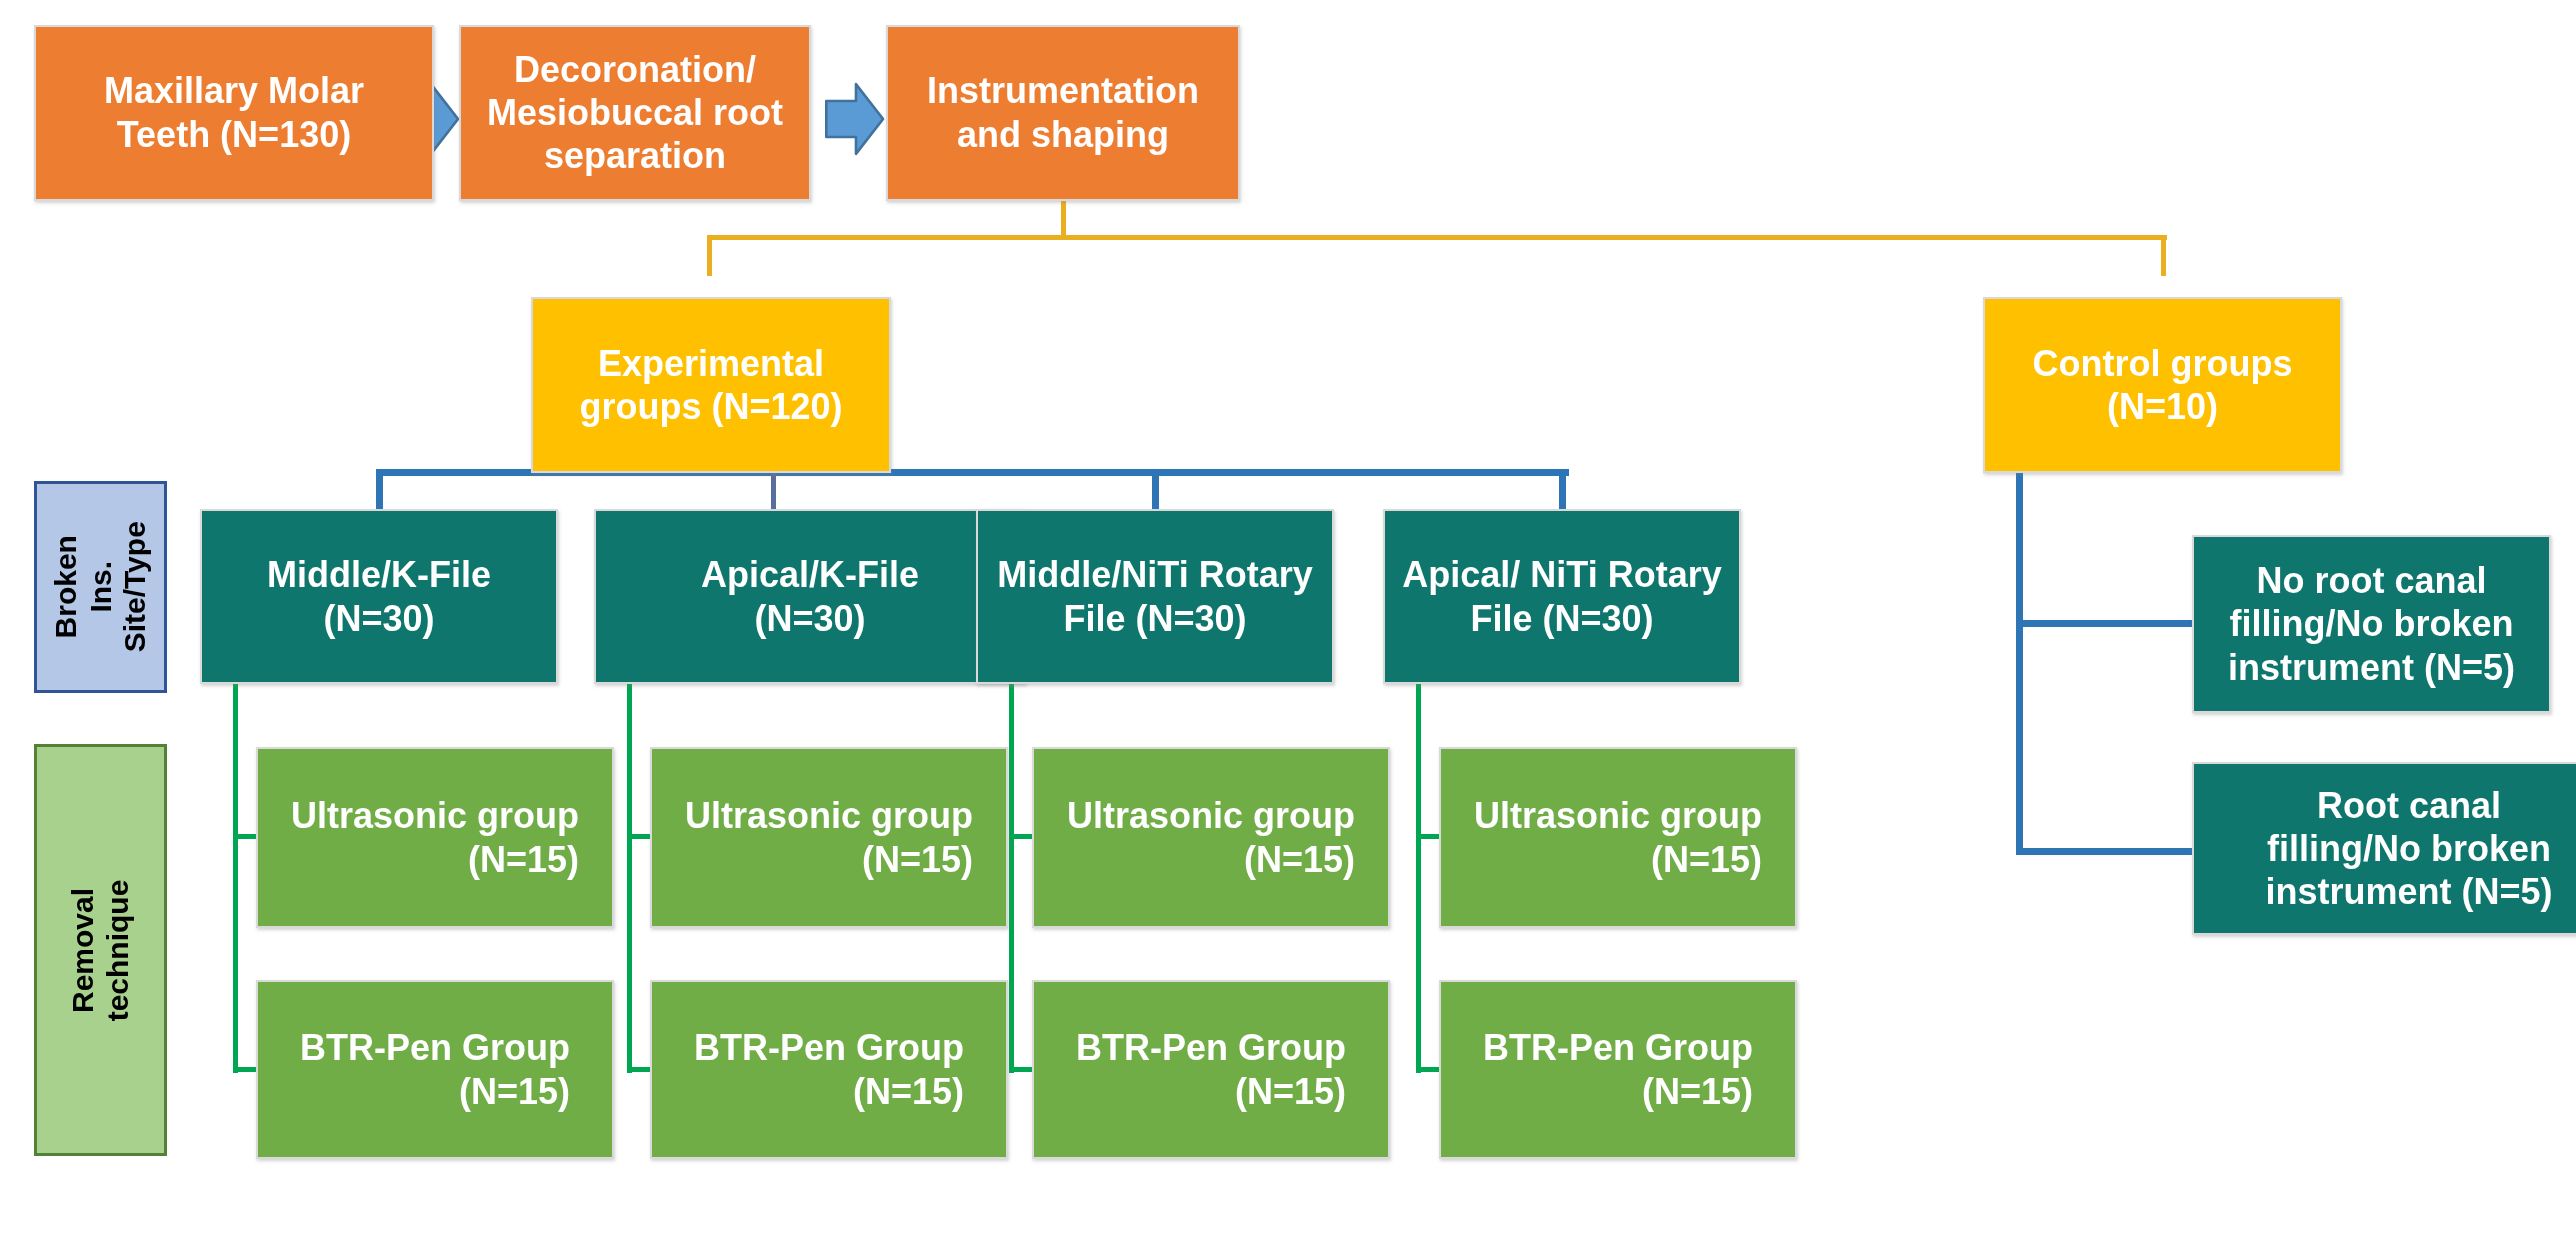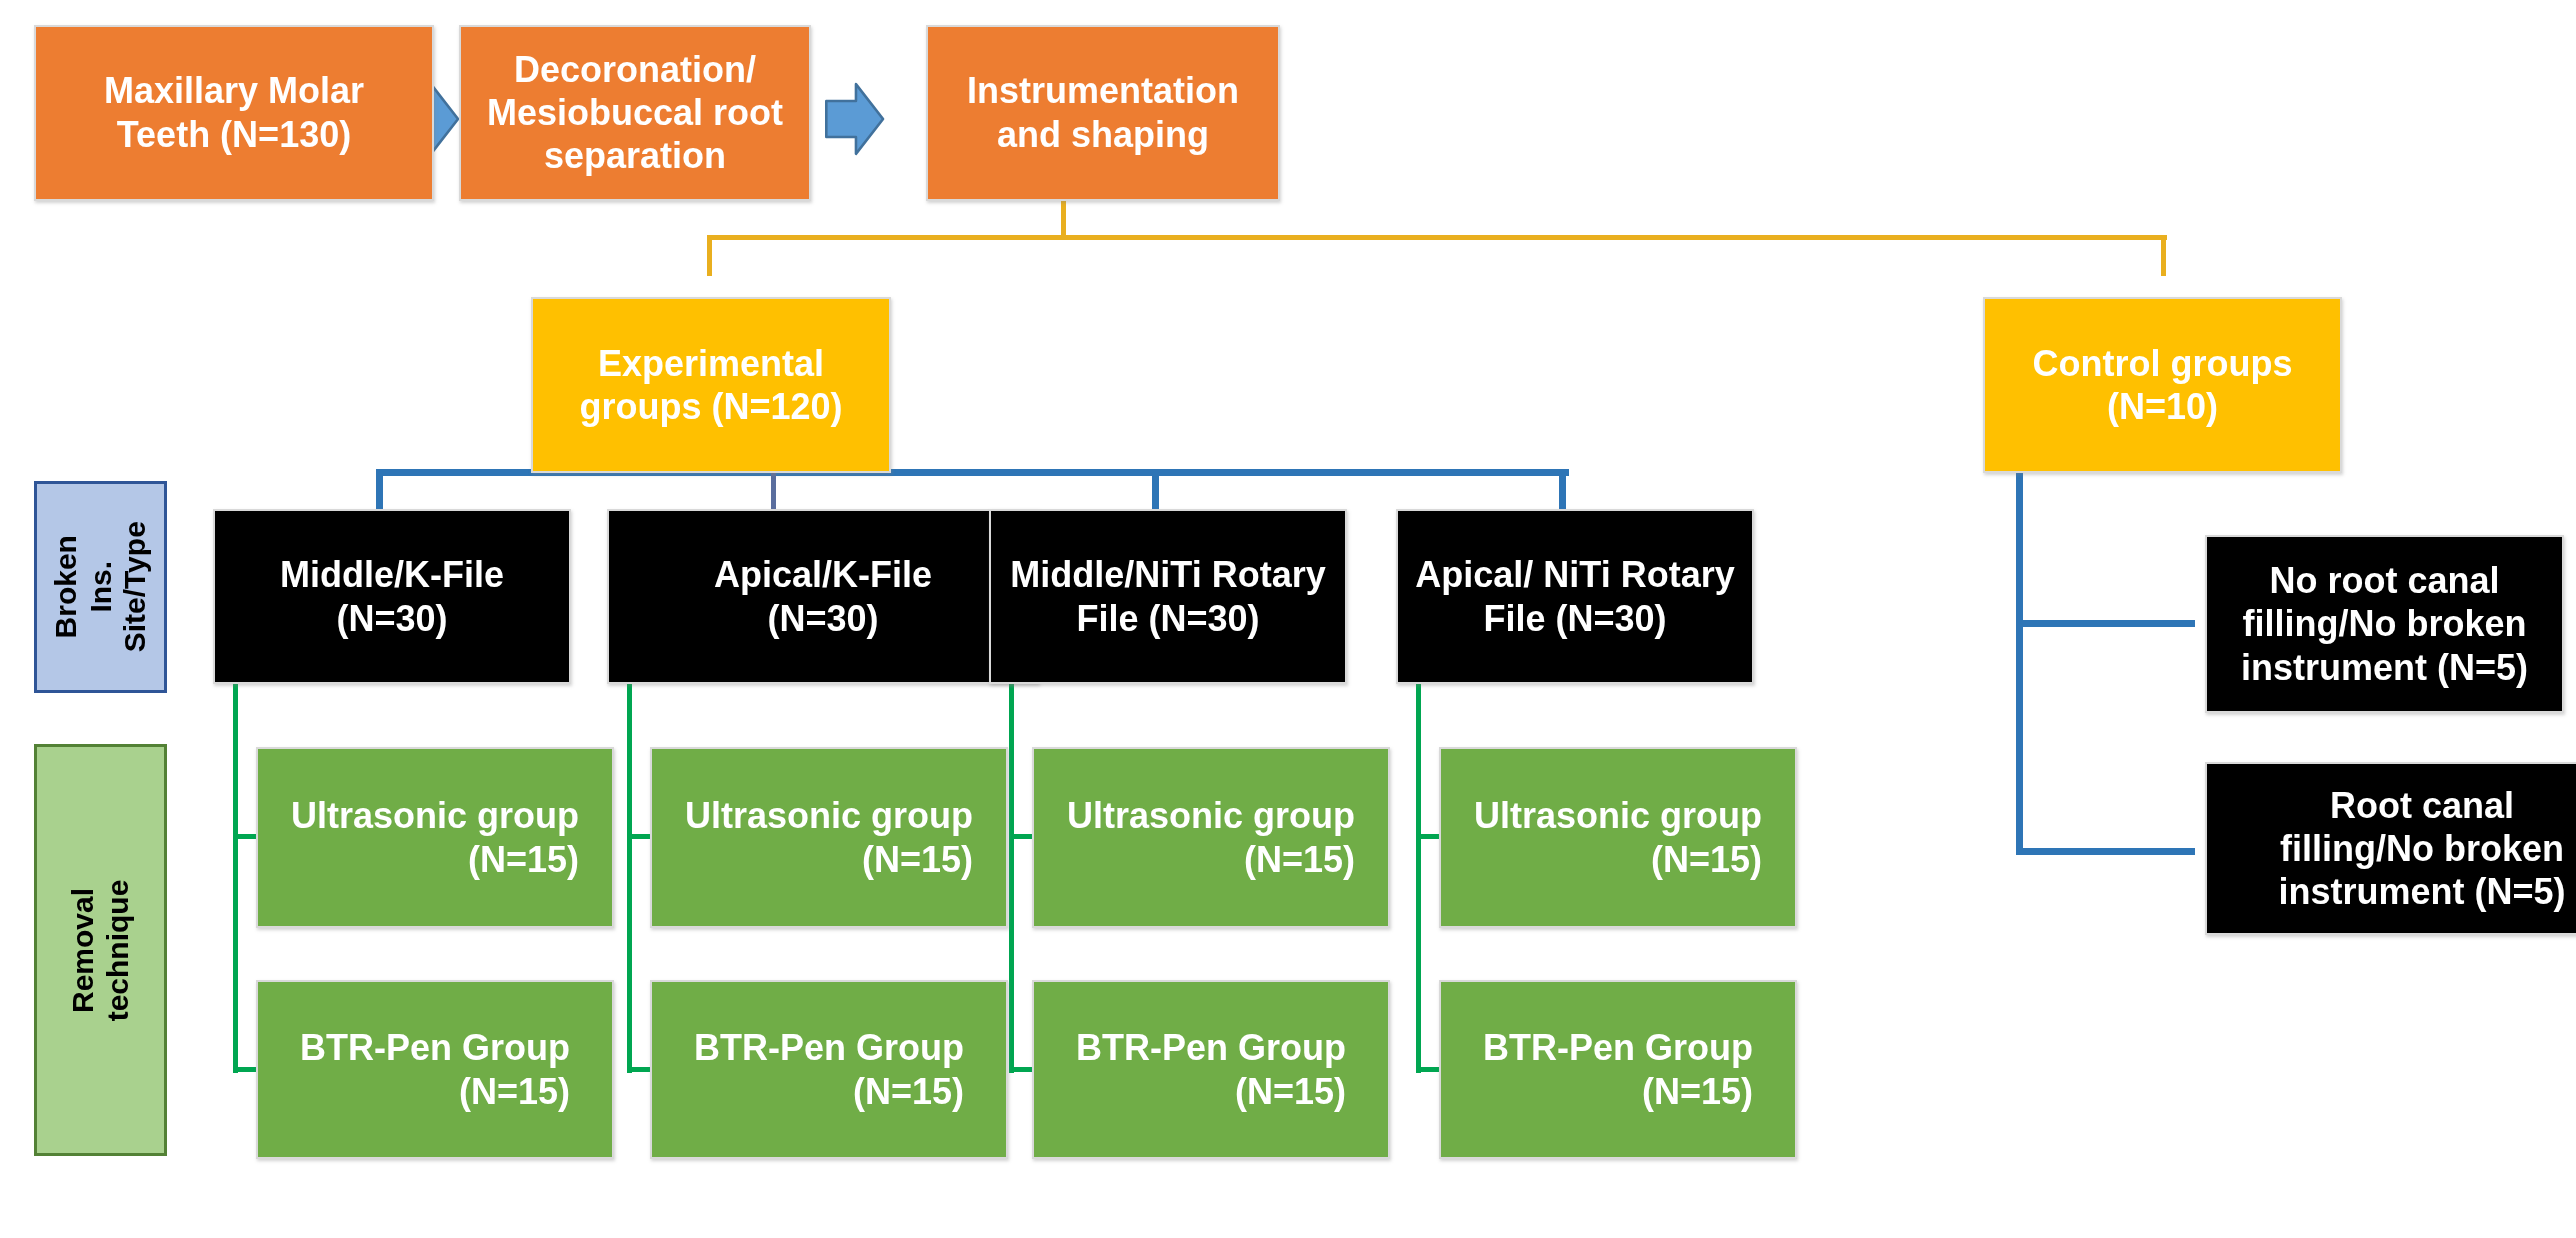--- a/index.html
+++ b/index.html
@@ -20,21 +20,21 @@
     color:#ffffff;
     font-size:36px;
     line-height:1.2;
     border:2.6px solid #d9d9d9;
     box-sizing:border-box;
     box-shadow:1.3px 1.9px 3.2px rgba(130,130,130,0.35);
     z-index:3;
   }
   .orange { background:#ED7D31; }
   .gold   { background:#FFC000;margin-top:24px; }
-  .blue   { background:#000000;margin-left:13px; }
+  .blue   { background:#0f766e; }
   .green  { background:#70AD47;text-align:right; }
 
   
   .rlabel {
     position:absolute;
     display:flex; align-items:center; justify-content:center;
     box-sizing:border-box;
     z-index:3;
   }
   .rlabel > span {
@@ -76,21 +76,21 @@
   <div class="box orange" style="left:459px; top:24.6px; width:352px; height:176px;">Decoronation/
 Mesiobuccal root
 separation</div>
 
   <div class="arrow" style="left:825px; top:80px;">
     <svg width="60" height="78" viewBox="0 0 93 120">
       <polygon points="2,32 48,32 48,6 90,60 48,114 48,88 2,88" fill="#5B9BD5" stroke="#41719C" stroke-width="4" stroke-linejoin="round"></polygon>
     </svg>
   </div>
 
-  <div class="box orange" style="left:886px; top:24.6px; width:354px; height:176px;margin-left:40px;">Instrumentation
+  <div class="box orange" style="left:886px; top:24.6px; width:354px; height:176px;">Instrumentation
 and shaping</div>
 
   <div class="seg gold-seg" style="left:1061px; top:199px; width:5.2px;  height:39px;"></div>
   <div class="seg gold-seg" style="left:707px; top:235px; width:1460px; height:5.2px;"></div>
   <div class="seg gold-seg" style="left:707px; top:235px; width:5.2px;  height:41px;"></div>
   <div class="seg gold-seg" style="left:2161px; top:235px; width:5.2px;  height:41px;"></div>
 
   <div class="box gold" style="left:531px; top:273px; width:360px; height:176px;">Experimental
 groups (N=120)</div>
 

